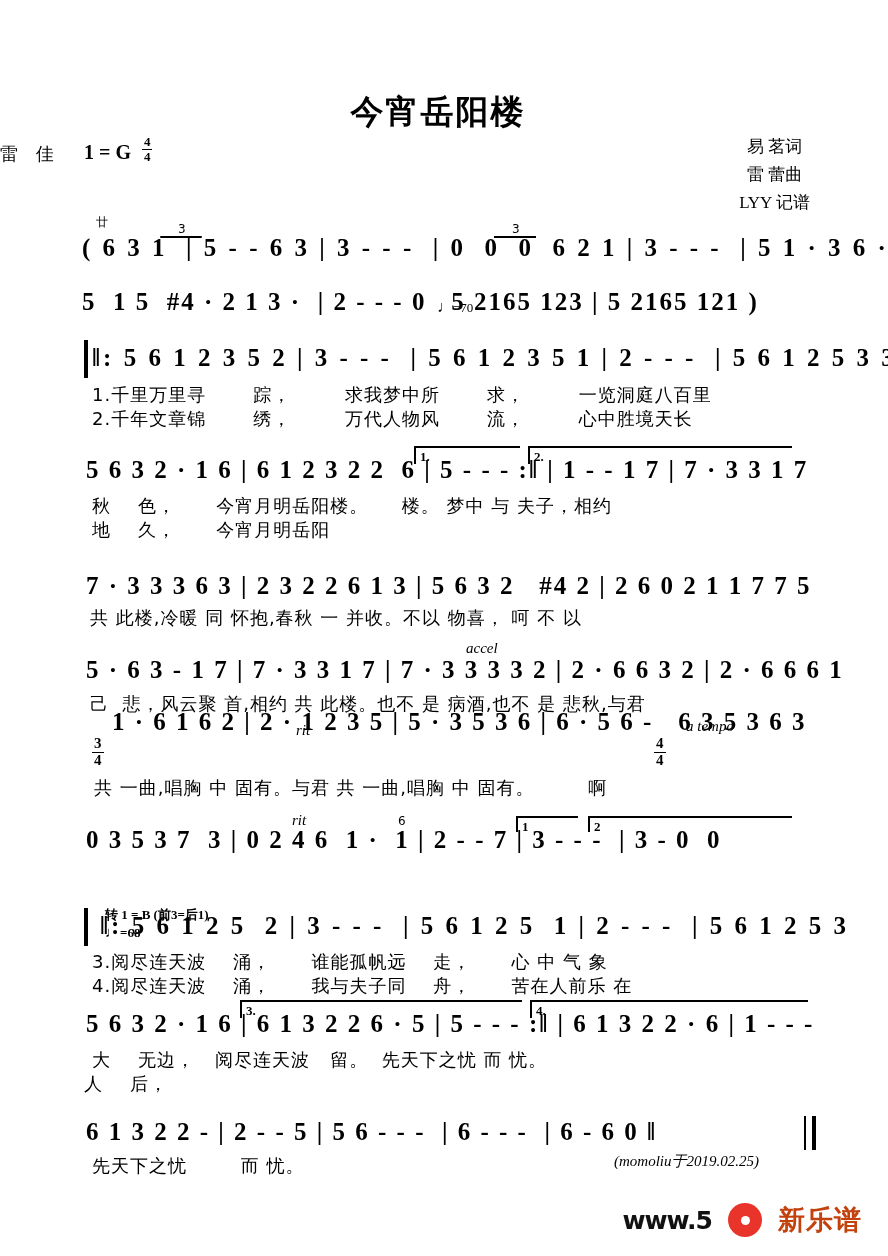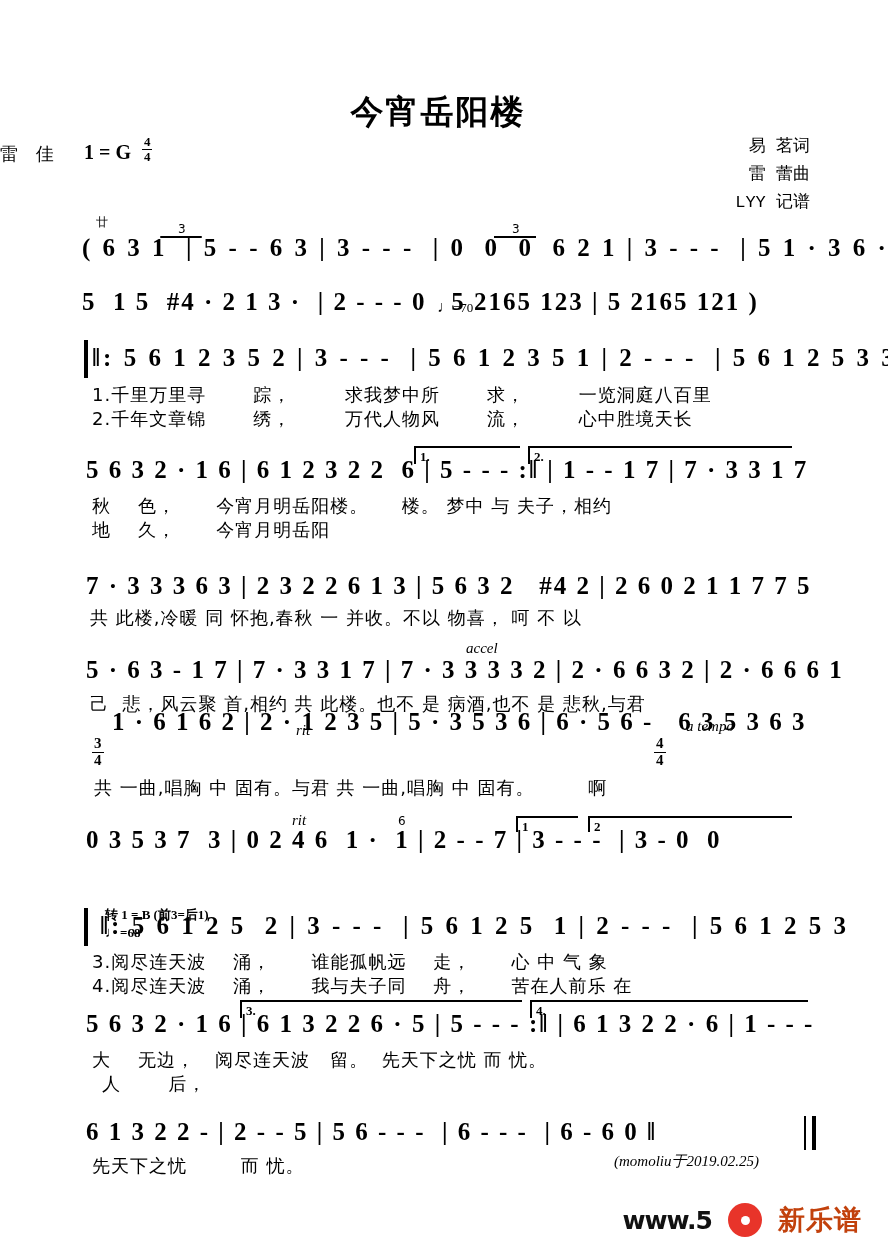--- a/index.html
+++ b/index.html
@@ -32,22 +32,22 @@
     font-family:"Liberation Serif", serif;
   }
   .meter{
     display:inline-block;vertical-align:-2px;margin-left:6px;
     font-size:13px;line-height:1.05;text-align:center;
   }
   .meter .num{display:block;border-bottom:1.6px solid #000;padding:0 2px;}
   .meter .den{display:block;padding:0 2px;}
   .credits{
     position:absolute;top:133px;right:78px;
-    text-align:right;font-size:17px;line-height:28px;
-    font-family:Liberation Mono, monospace;
+    text-align:center;font-size:17px;line-height:28px;
+    font-family:Liberation Serif, serif;
   }
   .credits div{white-space:pre;}
 
   
   .notes{
     position:absolute;
     font-family:"Liberation Serif", serif;
     font-size:25px;font-weight:bold;
     white-space:pre;
     letter-spacing:0px;
@@ -202,21 +202,21 @@
   <div class="lyric" style="left:92px;top:974px;letter-spacing:1px;">4.阅尽连天波    涌，      我与夫子同    舟，      苦在人前乐 在</div>
 
   <div class="rbox" style="left:240px;top:1000px;width:280px;height:16px;">
     <span>3.</span>
   </div>
   <div class="rbox" style="left:530px;top:1000px;width:276px;height:16px;">
     <span>4.</span>
   </div>
   <div class="notes" style="left:86px;top:1010px;letter-spacing:2px;">5 6 3 2 · 1 6 | 6 1 3 2 2 6 · 5 | 5 - - - :‖ | 6 1 3 2 2 · 6 | 1 - - -</div>
   <div class="lyric" style="left:92px;top:1048px;letter-spacing:1px;">大    无边，   阅尽连天波   留。  先天下之忧 而 忧。</div>
-  <div class="lyric" style="left:102px;top:1072px;letter-spacing:1px;font-family:Liberation Mono, monospace;">人    后，</div>
+  <div class="lyric" style="left:84px;top:1072px;letter-spacing:1px;">人    后，</div>
 
   <div class="notes" style="left:86px;top:1118px;letter-spacing:2px;">6 1 3 2 2 - | 2 - - 5 | 5 6 - - -  | 6 - - -  | 6 - 6 0 ‖</div>
   <div class="lyric" style="left:92px;top:1154px;letter-spacing:1px;">先天下之忧        而 忧。</div>
   <div class="barline" style="left:812px;top:1116px;width:4px;height:34px;"></div>
   <div class="barline" style="left:804px;top:1116px;width:2px;height:34px;"></div>
 
   <div class="credit-note" style="left:614px;top:1152px;">(momoliu于2019.02.25)</div>
 
   <div class="footer">
     <span class="www">www.5</span>

